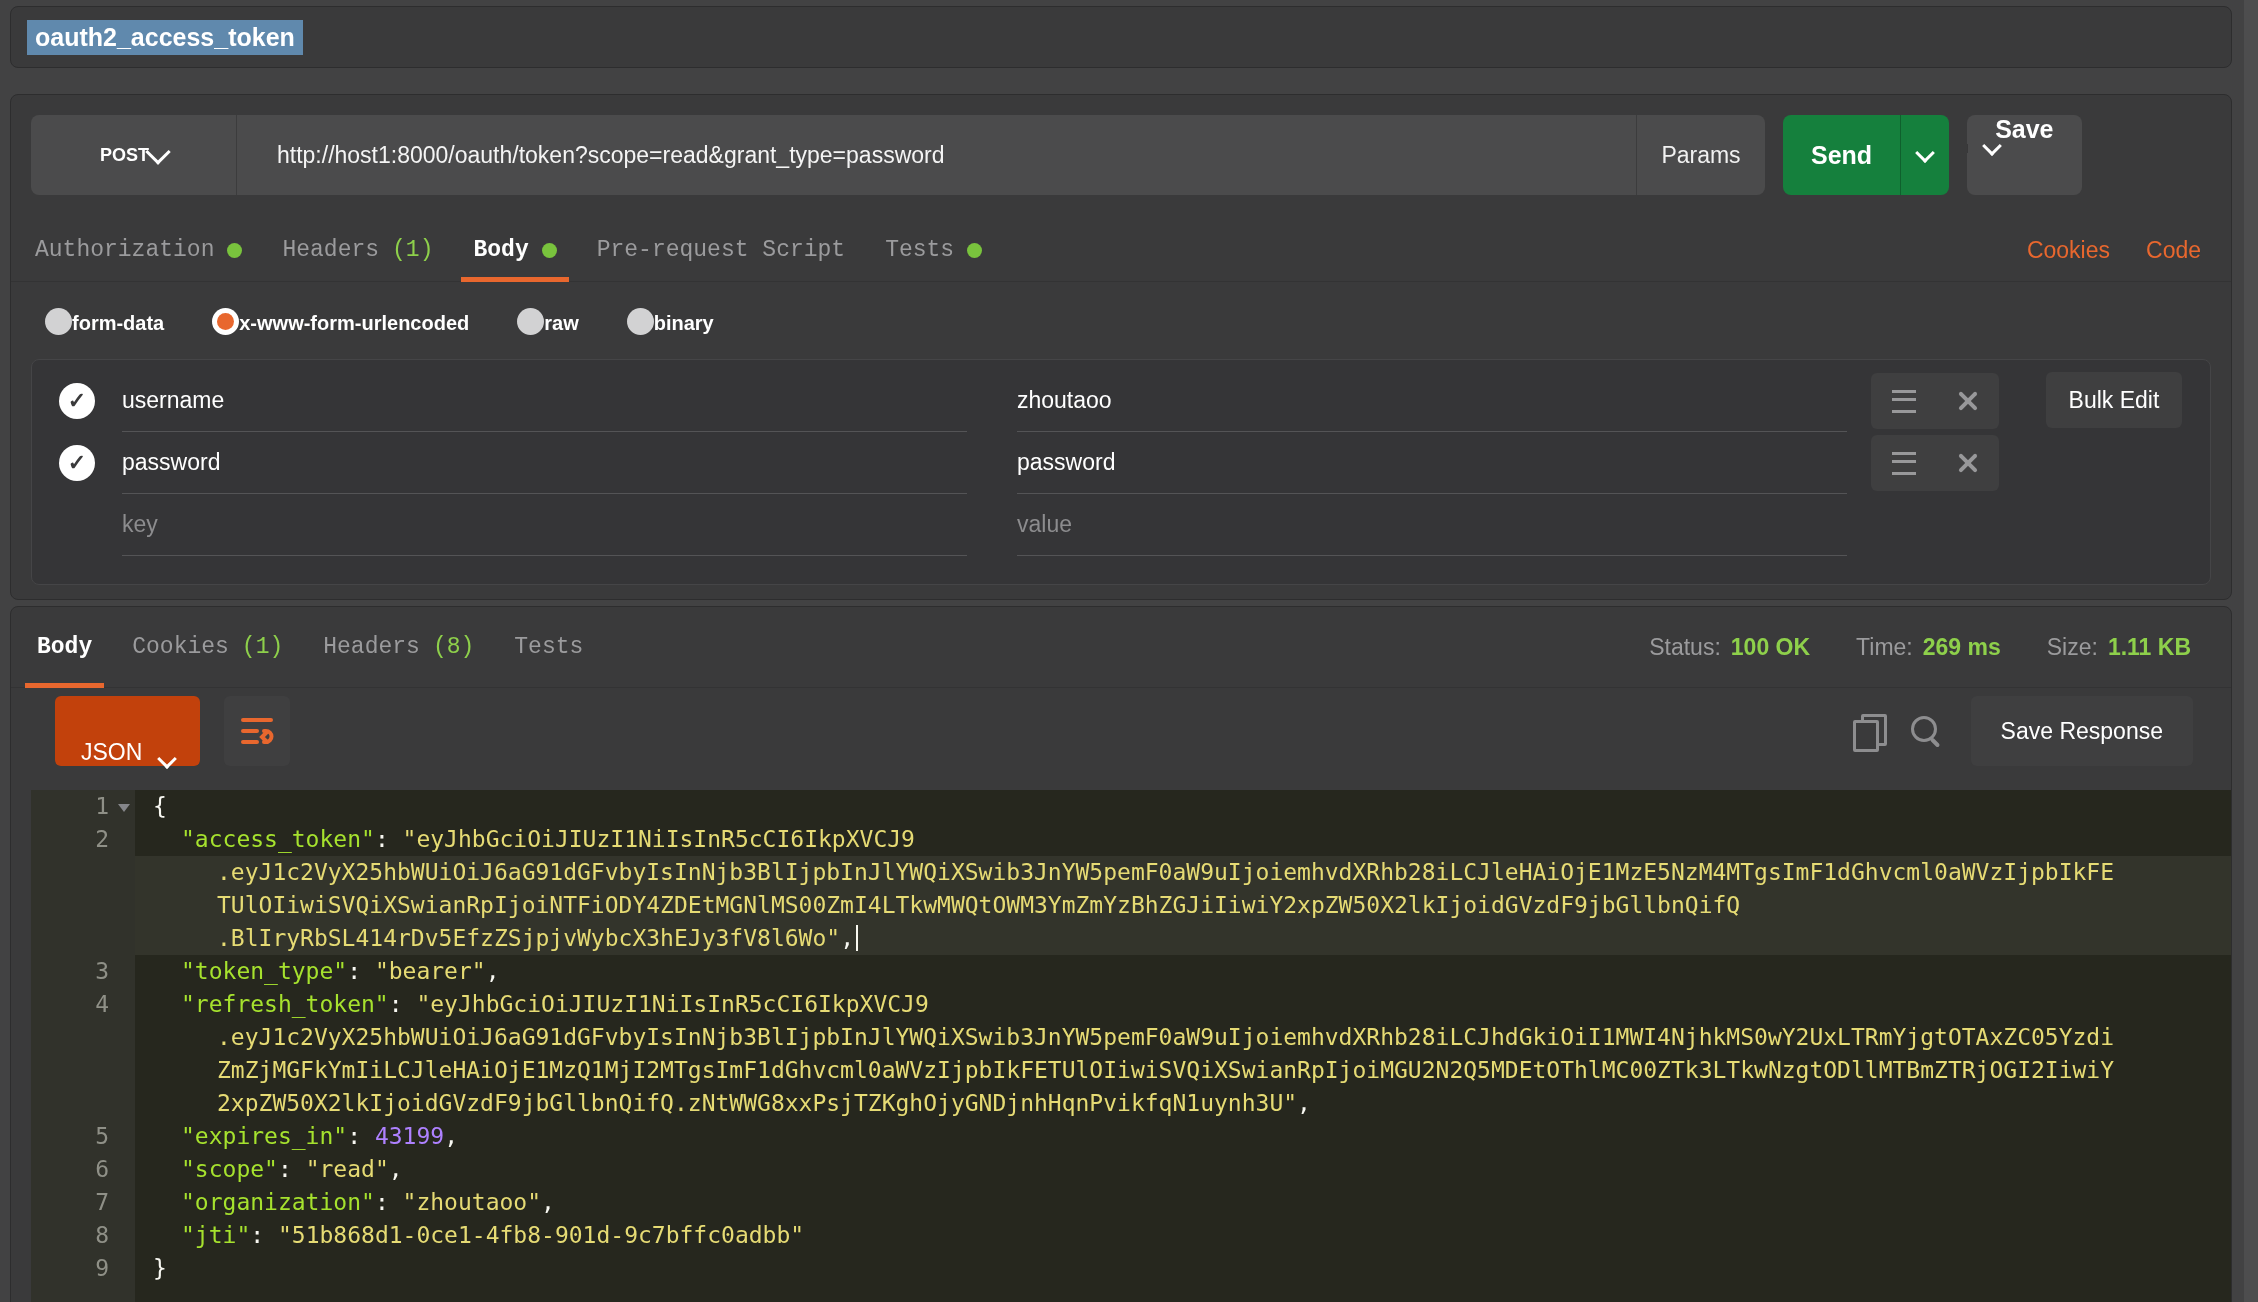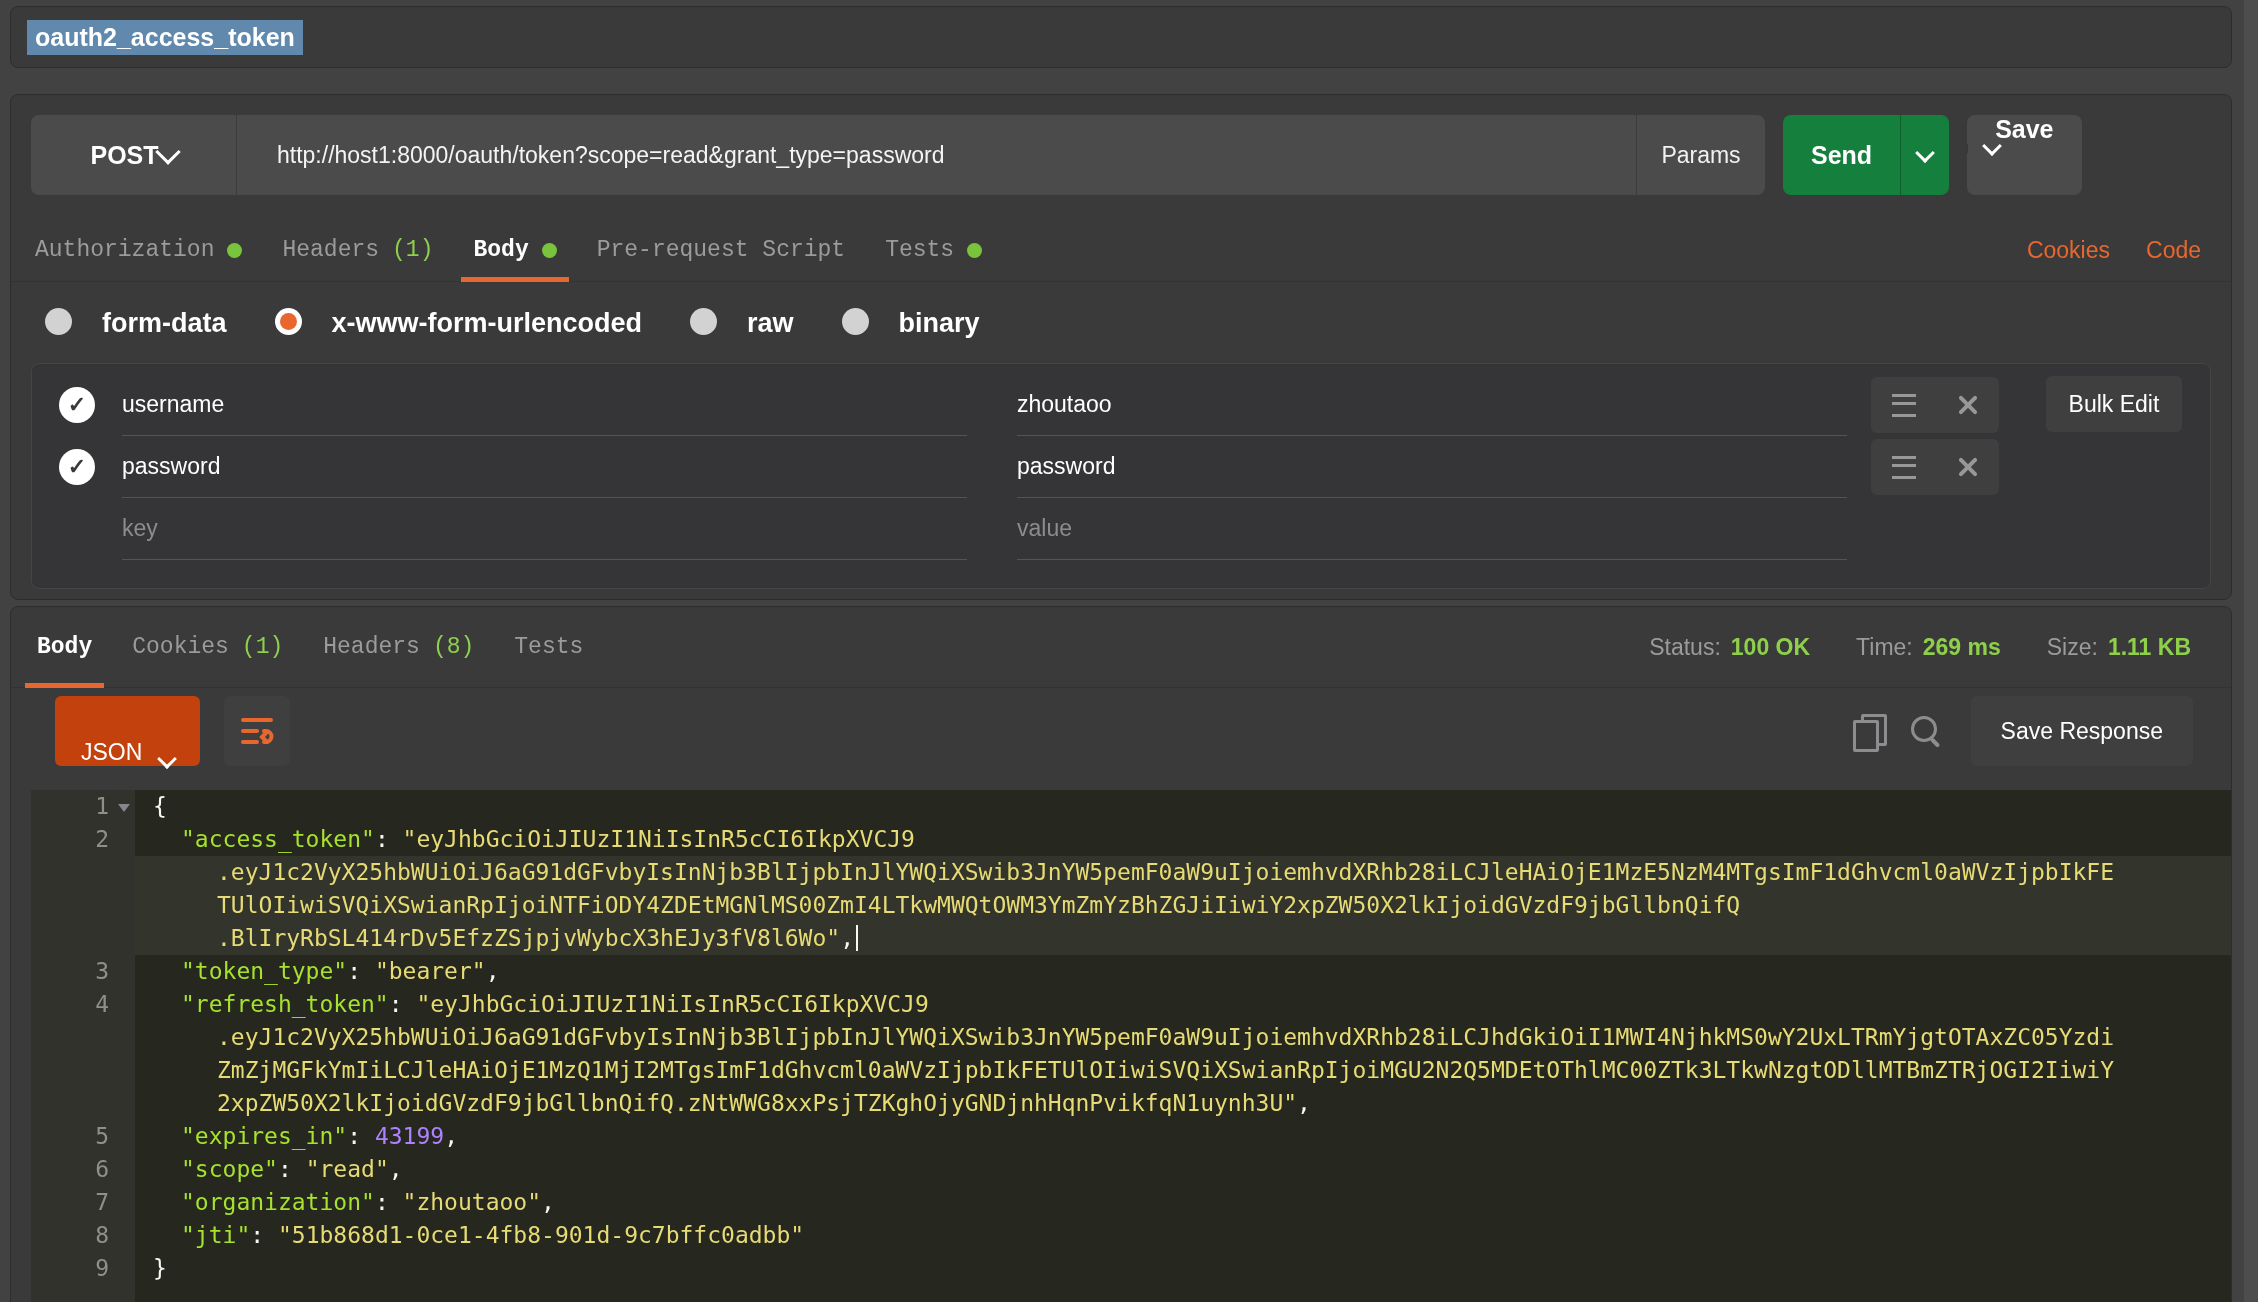--- a/index.html
+++ b/index.html
@@ -10,21 +10,21 @@
   }
   .card{position:absolute;left:10px;width:2222px;background:#3a3a3b;
         border:1px solid #2d2d2e;border-radius:8px;box-sizing:border-box;}
   
   #title-card{top:6px;height:62px;display:flex;align-items:center;padding:0 16px;}
   .title-hl{background:#6089ad;color:#fff;font-size:25px;font-weight:bold;padding:3px 8px;}
   
   #request-card{top:94px;height:506px;}
   .url-row{display:flex;align-items:center;margin:20px 20px 0;height:80px;}
   .url-bar{display:flex;align-items:stretch;height:80px;background:#4b4b4c;border-radius:8px;flex:0 0 1734px;overflow:hidden;}
-  .method{width:205px;display:flex;align-items:center;justify-content:center;font-size:25px;font-weight:bold;cursor:pointer;}
+  .method{width:205px;display:flex;align-items:center;justify-content:center;font-size:18px;font-weight:bold;cursor:pointer;}
   .vdiv{width:1px;background:#3c3c3d;}
   .url-text{flex:1;display:flex;align-items:center;padding-left:40px;font-size:23px;color:#f4f4f4;white-space:nowrap;overflow:hidden;}
   .params{width:128px;display:flex;align-items:center;justify-content:center;font-size:23px;color:#f1f1f1;cursor:pointer;}
   .split-btn{margin-left:18px;height:80px;border-radius:8px;display:flex;overflow:hidden;flex:none;}
   .send{background:#15803d;}
   .save{background:#4b4b4c;flex-direction:column;}
   .split-main{display:flex;align-items:center;justify-content:center;font-size:25px;font-weight:bold;padding:0 28px;}
   .split-caret{width:48px;border-left:1px solid rgba(0,0,0,0.25);display:flex;align-items:center;justify-content:center;}
   .chev{width:15px;height:15px;border-right:3px solid #fff;border-bottom:3px solid #fff;transform:rotate(45deg);margin-top:-7px;}
   .chev.sm{width:11px;height:11px;margin-top:-5px;}
@@ -32,21 +32,21 @@
   .tabs-row{display:flex;align-items:center;margin-top:24px;padding:0 8px;border-bottom:1px solid #333334;height:62px;}
   .tab{position:relative;display:flex;align-items:center;gap:13px;padding:0 16px;margin-right:8px;height:100%;font-size:23px;color:#9b9b9d;cursor:pointer;white-space:nowrap;font-family:Liberation Mono, monospace;}
   .tab .dot{width:15px;height:15px;border-radius:50%;background:#79c33d;}
   .tab .count{color:#8ed04b;}
   .tab.active{color:#fff;font-weight:bold;}
   .tab.active::after{content:"";position:absolute;left:4px;right:4px;bottom:-1px;height:5px;background:#e8672e;}
   .tab-links{margin-left:auto;display:flex;gap:36px;padding-right:22px;font-size:23px;color:#e8672e;}
   .tab-links span{cursor:pointer;}
   
   .modes-row{display:flex;align-items:center;gap:48px;padding:26px 34px 22px;}
-  .mode{display:flex;align-items:flex-start;gap:30px;font-size:27px;font-weight:bold;color:#fff;cursor:pointer;}
+  .mode{display:flex;align-items:flex-end;gap:0;font-size:20px;font-weight:bold;color:#fff;cursor:pointer;}
   .radio{width:27px;height:27px;border-radius:50%;background:#d2d2d3;flex:none;position:relative;}
   .mode.selected .radio{background:#fff;}
   .mode.selected .radio::after{content:"";position:absolute;inset:5px;border-radius:50%;background:#e8672e;}
   
   .kv-panel{position:relative;margin:2px 20px 0;height:226px;background:#353537;border:1px solid #454547;border-radius:8px;padding-top:10px;box-sizing:border-box;}
   .kv-row{display:flex;align-items:center;height:62px;}
   .kv-check-col{width:90px;display:flex;justify-content:center;flex:none;}
   .kv-check{width:36px;height:36px;border-radius:50%;background:#fff;color:#3a3a3b;display:flex;align-items:center;justify-content:center;font-size:22px;font-weight:bold;cursor:pointer;}
   .kv-cell{height:100%;display:flex;align-items:center;font-size:23px;border-bottom:1px solid #545456;box-sizing:border-box;cursor:text;}
   .kv-key{width:845px;flex:none;}

